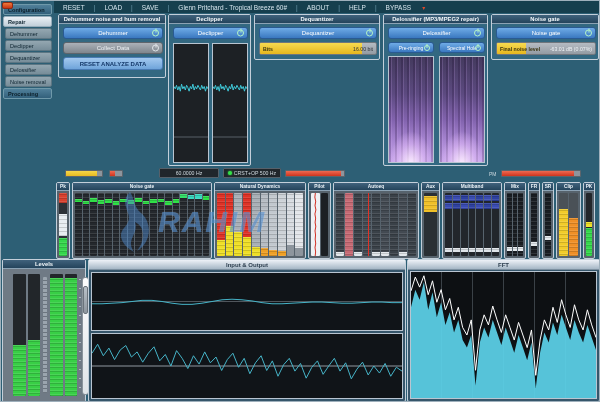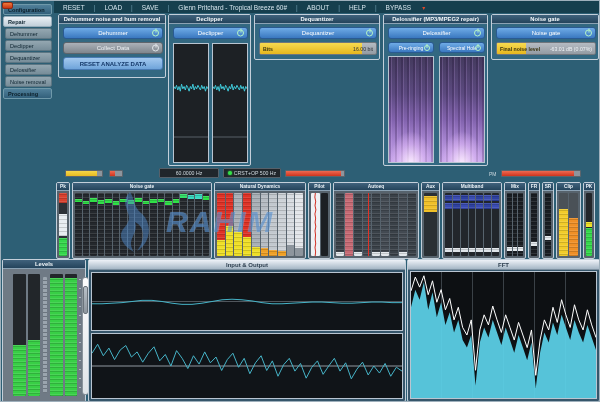--- a/index.html
+++ b/index.html
@@ -64,21 +64,21 @@
   .mpanel-h{height:8px;background:linear-gradient(#40627c,#24445c);color:#e9f1f6;font-size:4.8px;font-weight:bold;text-align:center;line-height:8px;white-space:nowrap;overflow:hidden;border-bottom:1px solid #8ba2b4}
   .mbody{flex:1;display:flex;gap:1px;padding:2px;position:relative}
   .mbar{flex:1;position:relative;border-radius:1px;overflow:hidden}
   .seg{position:absolute;left:0;right:0;background-image:repeating-linear-gradient(to bottom,rgba(255,255,255,.10) 0 1px,rgba(0,0,0,.15) 1px 2px,transparent 2px 4px)}
   .vmark{position:absolute;top:2px;bottom:2px;width:1px;background:#df3226}
   .pilot-white{flex:1.2;background:#eef1f4;position:relative;border-radius:1px}
   .pilot-dark{flex:1;background:#1c2024;border-radius:1px}
 
   
   #watermark{position:absolute;left:103px;top:184px;width:340px;height:74px;z-index:2;display:flex;align-items:center;pointer-events:none;opacity:.62}
-  #wm-text{margin-left:12px}
+  #wm-text{margin-left:4px}
   #wm-line1{font-size:30px;font-weight:bold;font-style:italic;color:#5a93d2;letter-spacing:2px;line-height:30px;text-shadow:0 0 1px rgba(255,255,255,.6)}
   #wm-line2{font-size:14px;font-weight:bold;font-style:italic;color:#5a93d2;letter-spacing:6px;line-height:15px;text-shadow:0 0 1px rgba(255,255,255,.6)}
 
   
   .lt-head{height:10px;background:linear-gradient(#eef2f7,#a6b7c6);color:#2b3d4d;font-size:6px;font-weight:bold;display:flex;align-items:center;justify-content:center;border-bottom:1px solid #7d90a0}
   #levels-body{position:absolute;left:0;top:9px;right:0;bottom:0;background:#6f7a85}
   .lv-meter{position:absolute;top:5px;bottom:5px;display:flex;gap:2px}
   .lv-mini{position:absolute;top:8px;bottom:8px;width:4px;background:repeating-linear-gradient(to bottom,#9aa5ae 0 3px,#6b757e 3px 4px);border-radius:1px}
   .lv-ticks{position:absolute;top:10px;bottom:10px;width:2px;background:repeating-linear-gradient(to bottom,#aeb8c0 0 1px,transparent 1px 9px)}
   #fader-track{position:absolute;width:7px;border-radius:3px;background:linear-gradient(#fdfdfd,#dfe4e8);border:1px solid #8a949c;cursor:pointer}

